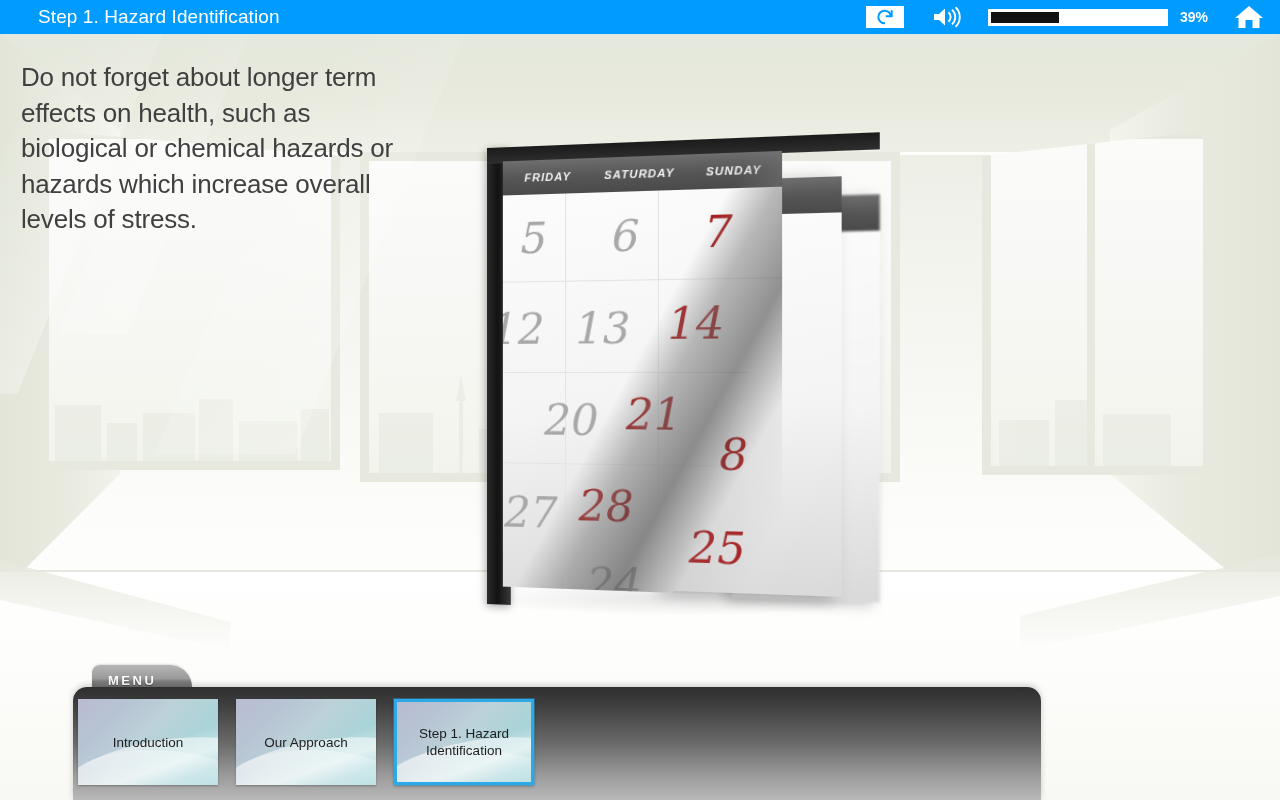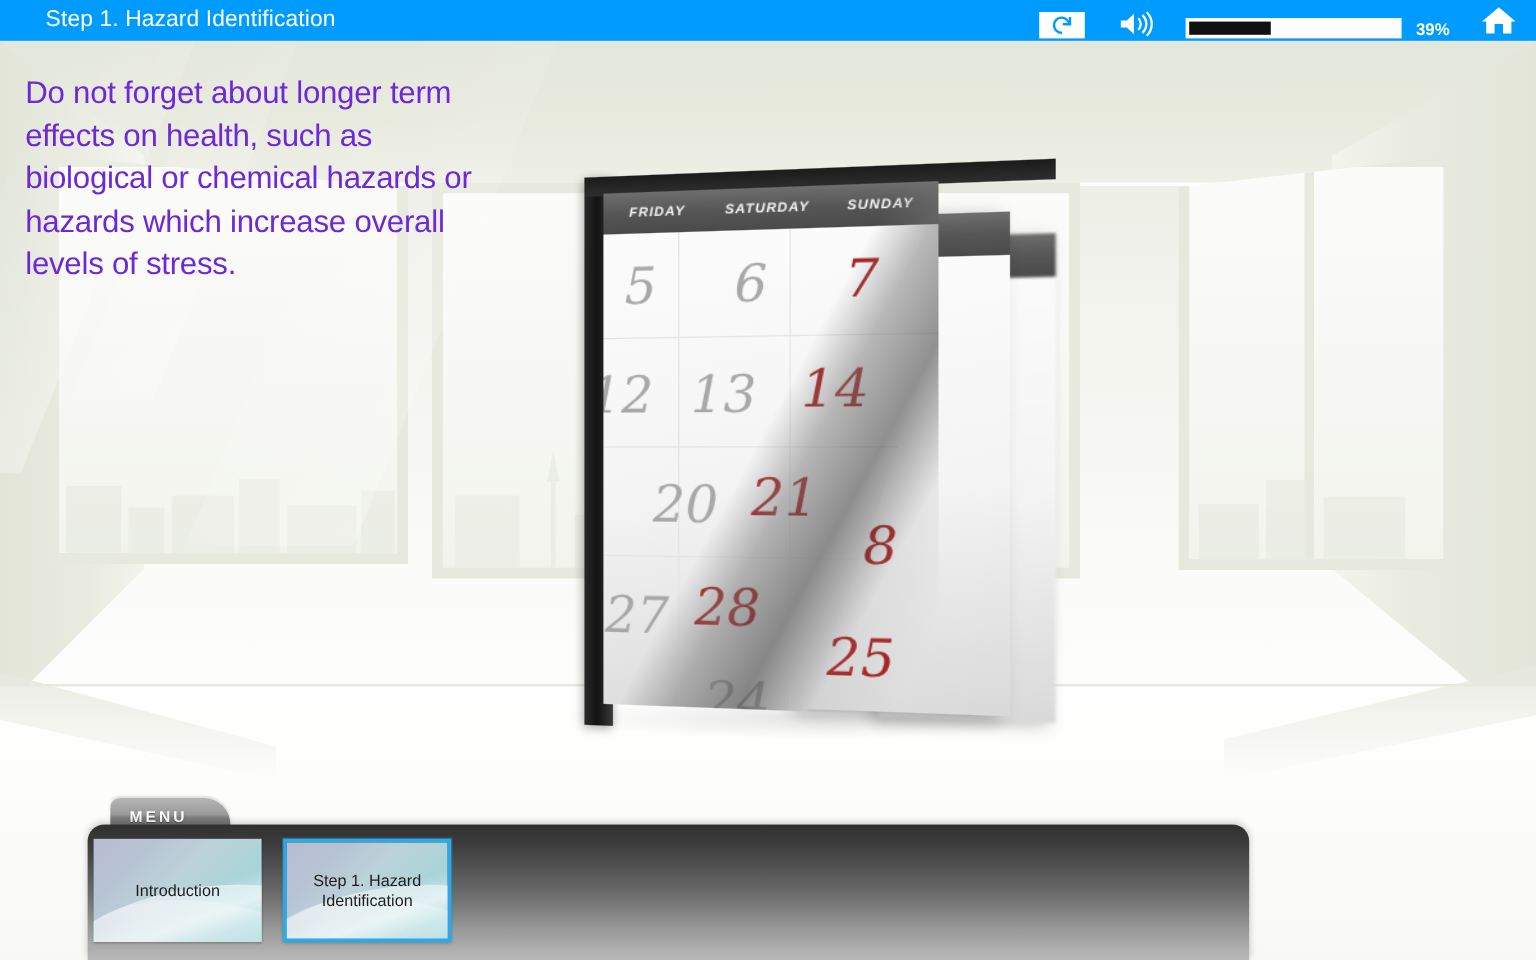--- a/index.html
+++ b/index.html
@@ -110,21 +110,21 @@
   }
   .topbar-title {
     color: #ffffff;
     font-size: 19px;
     margin-left: 38px;
     letter-spacing: 0.1px;
     white-space: nowrap;
   }
   .topbar-right {
     margin-left: auto;
-    display: flex; align-items: flex-end;
+    display: flex; align-items: center;
     margin-right: 8px;
     gap: 0px;
   }
   .replay-btn {
     width: 38px; height: 22px;
     background: #ffffff;
     display: flex; align-items: center; justify-content: center;
     margin-right: 24px;
     cursor: pointer;
   }
@@ -164,21 +164,21 @@
   .body-text {
     position: absolute;
     left: 21px; top: 60px;
     width: 380px;
     z-index: 20;
   }
   .body-text p {
     margin: 0;
     font-size: 26px;
     line-height: 35.5px;
-    color: #6d28d9;
+    color: #404040;
     letter-spacing: -0.2px;
   }
   .cta {
     margin-top: 36px !important;
     color: #1c1c8e;
     font-size: 26px;
     line-height: 35px;
     cursor: pointer;
   }
 
@@ -501,20 +501,23 @@
     <span class="menu-tab-label">MENU</span>
   </div>
 
   <div class="menu-bar">
     <div class="tiles">
 
       <div class="tile">
         <span class="tile-label">Introduction</span>
       </div>
 
+      <div class="tile">
+        <span class="tile-label">Our Approach</span>
+      </div>
 
 
 
       <div class="tile selected">
         <span class="tile-label">Step 1. Hazard Identification</span>
 
       </div>
 
     </div>
   </div>

